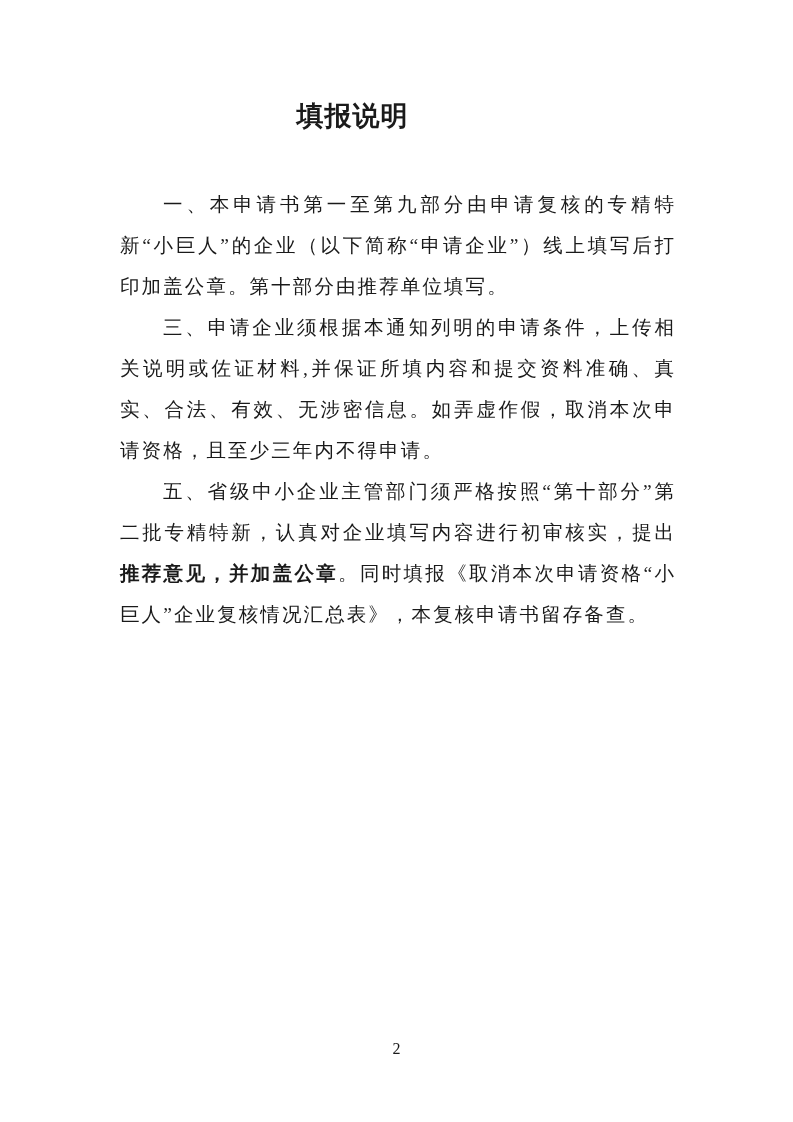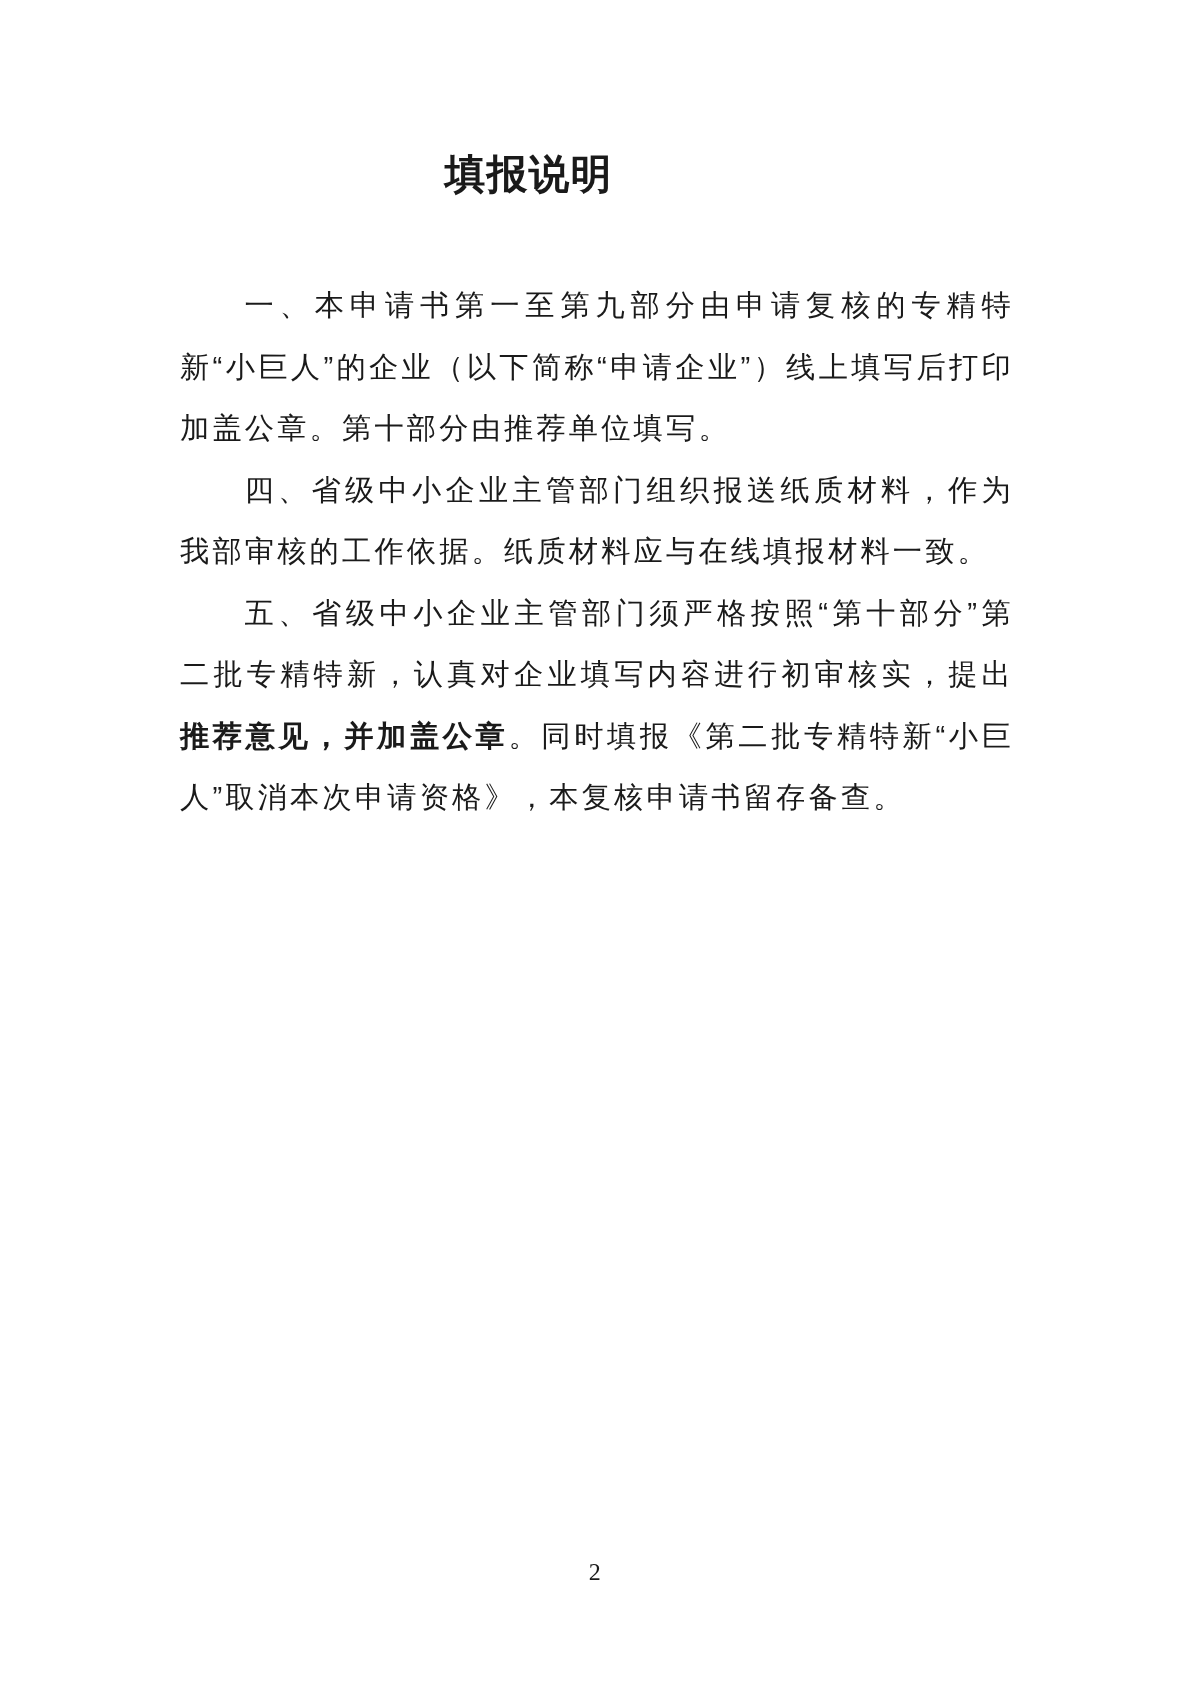--- a/index.html
+++ b/index.html
@@ -10,35 +10,35 @@
   }
   .title {
     position: absolute; top: 98px; left: 0; width: 705px;
     text-align: center; font-size: 27px; font-weight: bold;
     letter-spacing: 1px; margin: 0;
     font-family: "DejaVu Sans", "Liberation Sans", sans-serif;
   }
   .body-text {
     position: absolute; top: 184px; left: 120px; width: 556px;
     font-size: 19.5px; line-height: 41px;
-    font-family: Liberation Sans, sans-serif;
+    font-family: Liberation Serif, serif;
     text-align: justify; text-align-last: left;
     letter-spacing: 2.1px;
   }
   .para { margin: 0; text-indent: 43px; }
   .bold { font-weight: bold; }
   .page-number {
     position: absolute; top: 1040px; left: 0; width: 793px; text-align: center;
     font-size: 16px; font-family: "Liberation Serif", serif;
   }
 </style>
 </head>
 <body>
 
 <h1 class="title">填报说明</h1>
 
 <div class="body-text">
   <p class="para">一、本申请书第一至第九部分由申请复核的专精特新“小巨人”的企业（以下简称“申请企业”）线上填写后打印加盖公章。第十部分由推荐单位填写。</p>
-  <p class="para">四、省级中小企业主管部门组织报送纸质材料，作为我部审核的工作依据。纸质材料应与在线填报材料一致。</p>
-  <p class="para"><span>五、省级中小企业主管部门须严格按照“第十部分”第二批专精特新，认真对企业填写内容进行初审核实，提出</span><span class="bold">推荐意见，并加盖公章</span><span>。同时填报《第二批专精特新“小巨人”取消本次申请资格》，本复核申请书留存备查。</span></p>
+  <p class="para">三、申请企业须根据本通知列明的申请条件，上传相关说明或佐证材料,并保证所填内容和提交资料准确、真实、合法、有效、无涉密信息。如弄虚作假，取消本次申请资格，且至少三年内不得申请。</p>
+  <p class="para"><span>五、省级中小企业主管部门须严格按照“第十部分”第二批专精特新，认真对企业填写内容进行初审核实，提出</span><span class="bold">推荐意见，并加盖公章</span><span>。同时填报《取消本次申请资格“小巨人”企业复核情况汇总表》，本复核申请书留存备查。</span></p>
 </div>
 
 <div class="page-number">2</div>
 
 </body></html>

